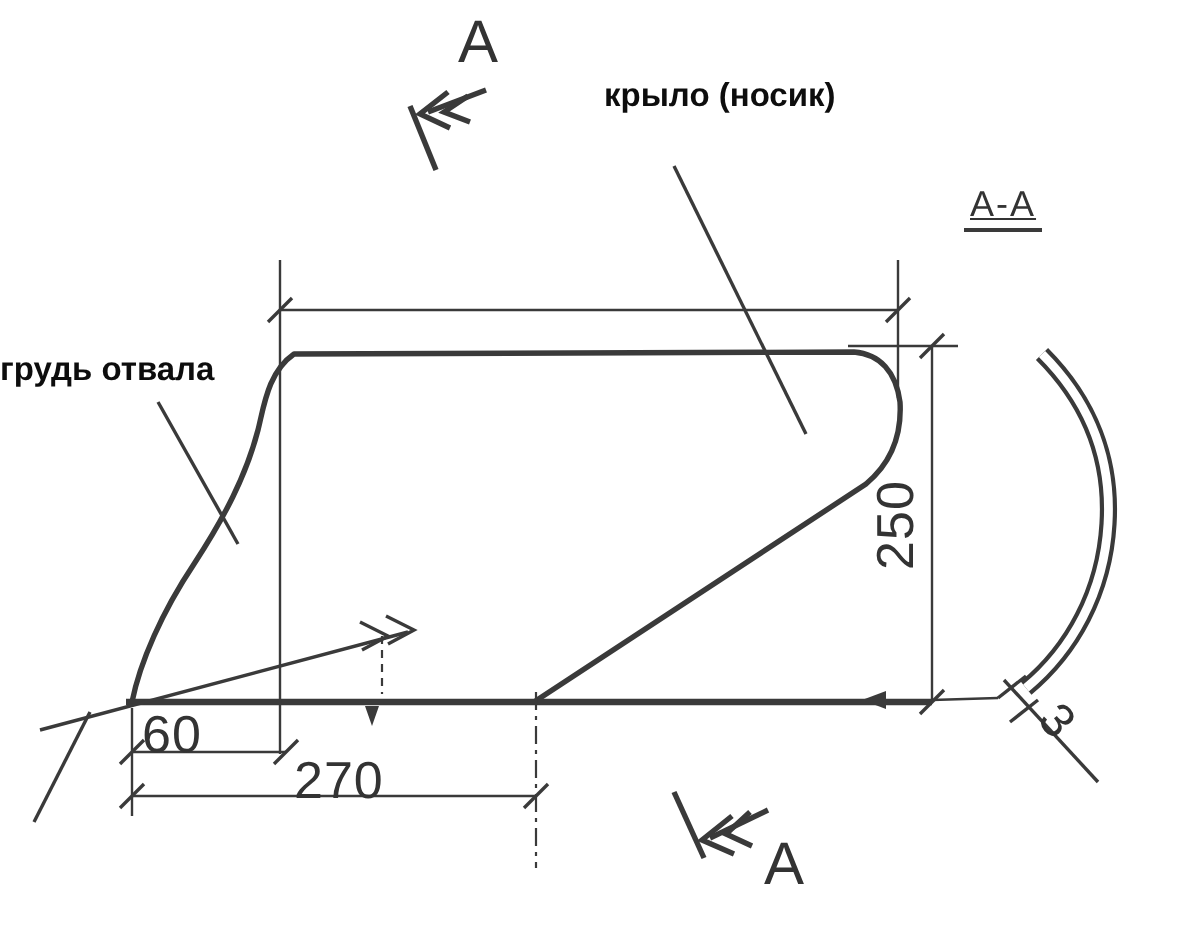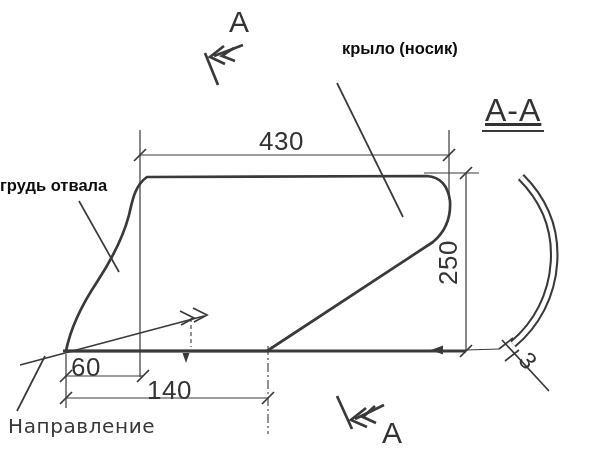--- a/index.html
+++ b/index.html
@@ -23,21 +23,21 @@
   .base{stroke-width:3.2;}
   .strip{stroke-width:8.6;stroke-linecap:butt;}
   .stripin{stroke:#fff;stroke-width:4.4;stroke-linecap:butt;}
   .dashdot{stroke-width:1.1;stroke-dasharray:9 3 2 3;}
   .dashed{stroke-width:1.1;stroke-dasharray:4 3;}
   .txt{position:absolute;white-space:nowrap;}
   .label{font-size:16.5px;font-weight:700;color:var(--label-text);line-height:21px;}
   .dim{font-size:26px;color:var(--dim-text);letter-spacing:0.5px;}
   .feedtxt{font-family:"DejaVu Sans",sans-serif;font-size:20px;color:#383838;line-height:22px;letter-spacing:0.6px;}
   .biga{font-size:30px;color:var(--dim-text);}
-  .aa{font-size:32px;color:var(--dim-text);letter-spacing:1px;border-bottom:2.5px solid var(--line);padding:0 3px 1px 3px;text-decoration:underline;}
+  .aa{font-size:18px;color:var(--dim-text);letter-spacing:1px;border-bottom:2.5px solid var(--line);padding:0 3px 1px 3px;text-decoration:underline;}
   .rot250{left:413px;top:247px;width:70px;text-align:center;transform:rotate(-90deg);}
   .rot3{left:521px;top:347px;transform:rotate(50deg);font-size:24px;}
   sup{font-size:15px;}
 </style>
 </head>
 <body>
 
 <div class="canvas">
 
   <svg width="600" height="473" viewBox="0 0 600 473">
@@ -108,38 +108,36 @@
     <g>
       <line class="thick" x1="337" y1="396" x2="352" y2="429"></line>
       <line class="thick" x1="384" y1="405" x2="355" y2="419"></line>
       <polyline class="thick" points="366,408 351,420 367,427"></polyline>
       <polyline class="thick" points="375,406 363,417 376,423"></polyline>
     </g>
   </svg>
 
   <div class="txt biga" style="left:229px;top:5px;">А</div>
 
-  <div class="txt label" style="left:302px;top:38px;margin-left:40px;">
+  <div class="txt label" style="left:302px;top:38px;">
     <div>крыло (носик)</div>
   </div>
 
   <div class="txt aa" style="left:482px;top:92px;">А-А</div>
 
   <div class="txt label" style="left:0;top:175px;">грудь отвала</div>
 
-  <div class="txt dim" style="left:259px;top:126px;">430</div>
 
   <div class="txt dim rot250">250</div>
 
 
   <div class="txt dim" style="left:71px;top:352px;">60</div>
 
-  <div class="txt dim" style="left:147px;top:375px;">140</div>
+  <div class="txt dim" style="left:147px;top:375px;">270</div>
 
   <div class="txt dim rot3">3</div>
 
   <div class="txt feedtxt" style="left:8px;top:415px;">
-    <div>Направление</div>
   </div>
 
   <div class="txt biga" style="left:382px;top:416px;">А</div>
 
 </div>
 
 </body></html>

